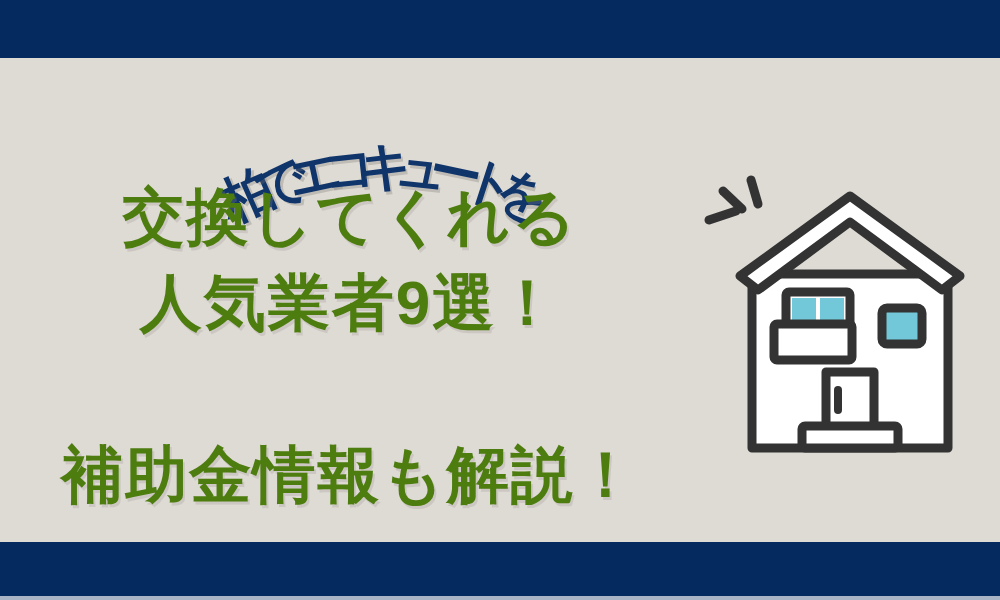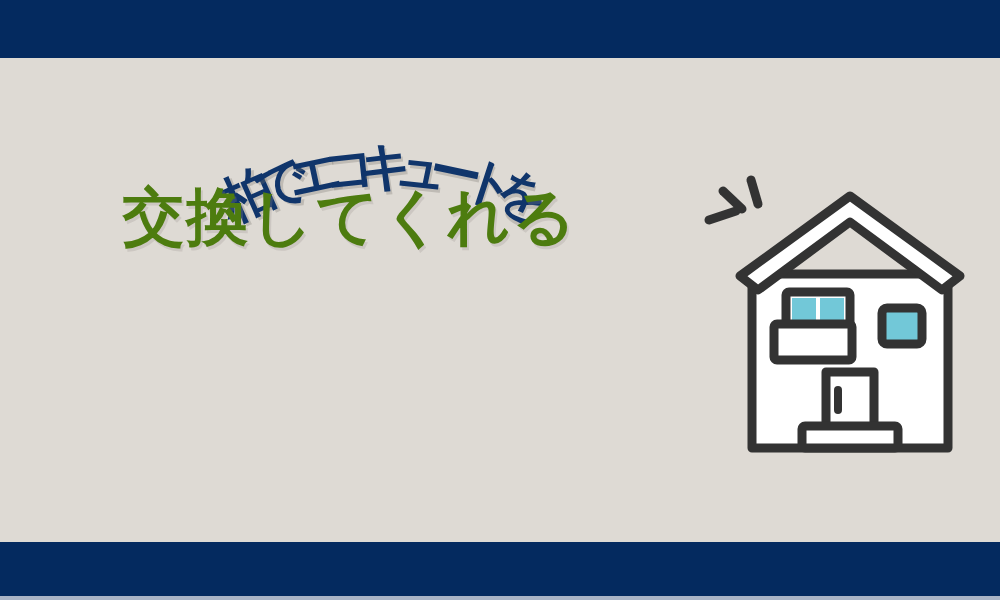--- a/index.html
+++ b/index.html
@@ -107,20 +107,22 @@
           <span class="ch" style="left: 323.46px; top: 65.8626px; transform: rotate(-6deg);">コ</span>
           <span class="ch" style="left: 359px; top: 64px; transform: rotate(0deg);">キ</span>
           <span class="ch" style="left: 394.54px; top: 65.8626px; transform: rotate(6deg);">ュ</span>
           <span class="ch" style="left: 429.69px; top: 71.4298px; transform: rotate(12deg);">ー</span>
           <span class="ch" style="left: 464.066px; top: 80.6408px; transform: rotate(18deg);">ト</span>
           <span class="ch" style="left: 497.29px; top: 93.3945px; transform: rotate(24deg);">を</span>
         </div>
     </div>
 
     <div class="wline" id="line-2">交換してくれる</div>
+    <div class="wline" id="line-3">人気業者9選！</div>
+    <div class="wline" id="line-5">補助金情報も解説！</div>
 
   </div>
 
   <div id="house-illustration">
     <svg width="300" height="300" viewBox="0 0 300 300" xmlns="http://www.w3.org/2000/svg">
       <g fill="none" stroke="#333333" stroke-width="9" stroke-linecap="round" stroke-linejoin="round">
 
         <g>
           <line x1="19" y1="60" x2="46" y2="51"></line>
           <line x1="33" y1="31" x2="52" y2="49"></line>

